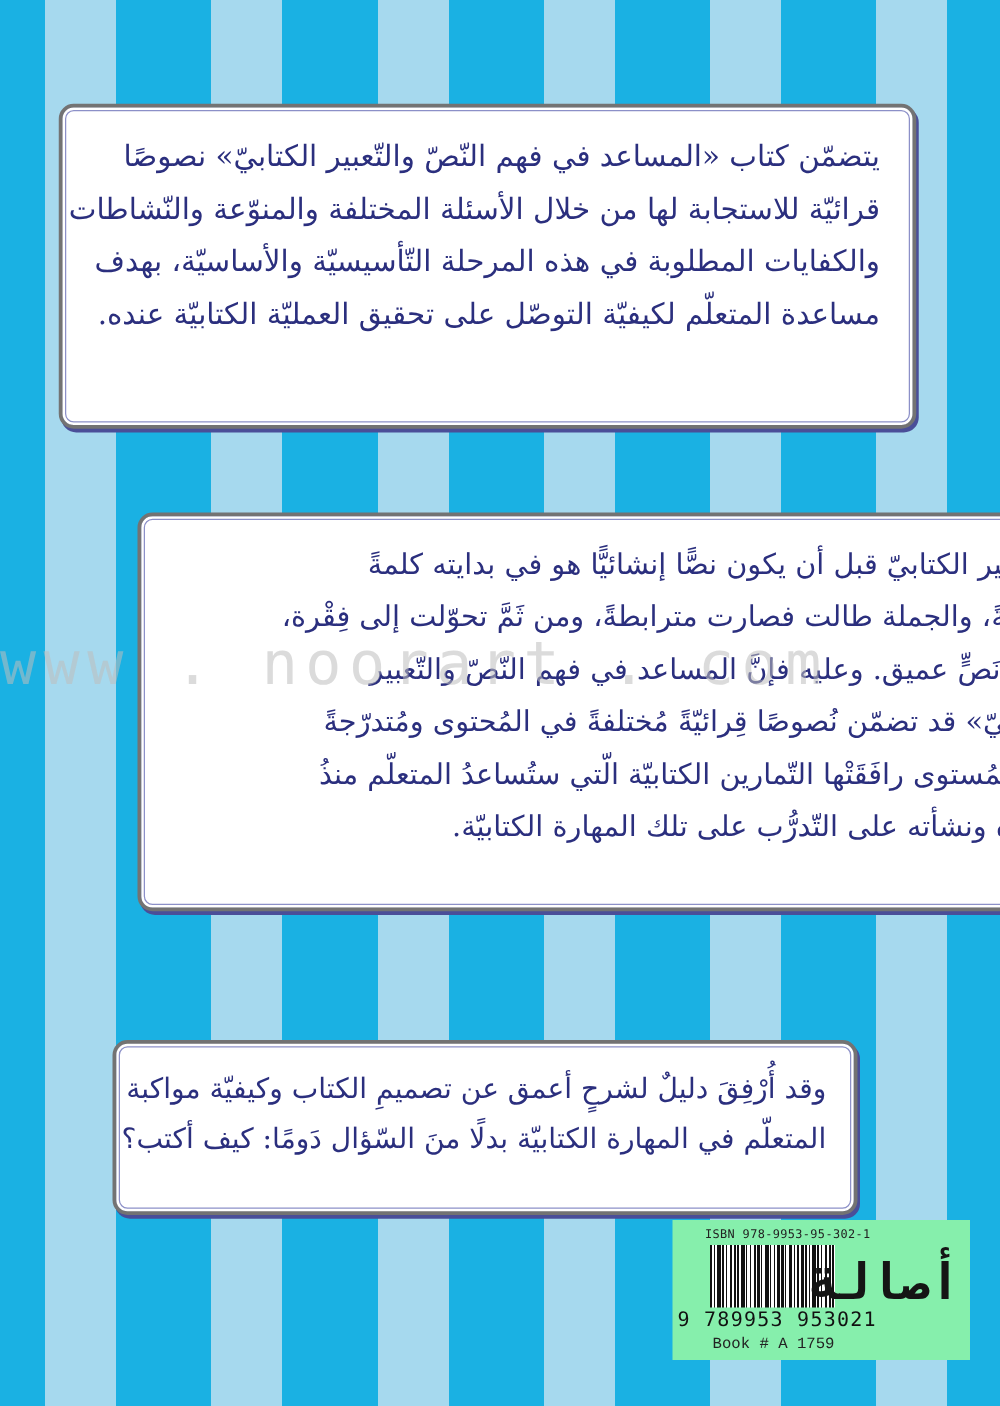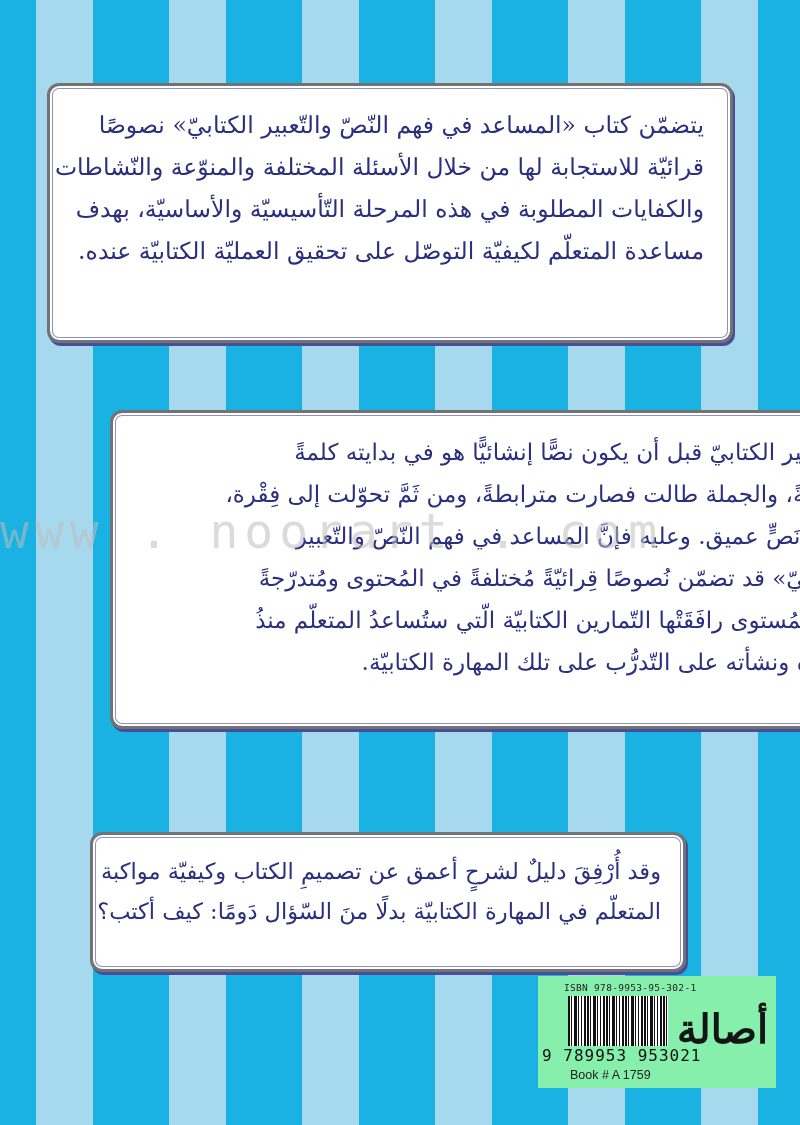--- a/index.html
+++ b/index.html
@@ -54,25 +54,25 @@
       #111 6px 9px, #fff 9px 10px, #111 10px 11px, #fff 11px 13px,
       #111 13px 14px, #fff 14px 16px, #111 16px 18px, #fff 18px 19px);
   }
   .ean-digits {
     position: absolute; left: 4px; top: 70px;
     font-family: "DejaVu Sans Mono", "Liberation Mono", monospace; font-size: 16px; color: #111;
     letter-spacing: 1px;
   }
   .book-no {
     position: absolute; left: 32px; top: 92px;
-    font-family: Liberation Sans, sans-serif; font-size: 12.5px; color: #222;
+    font-family: Liberation Mono, monospace; font-size: 12.5px; color: #222;
   }
   .logo {
     position: absolute; right: 8px; top: 14px; width: 68px; height: 80px;
-    font-family: Liberation Serif, serif; font-size: 40px; color: #151515;
+    font-family: Liberation Mono, monospace; font-size: 40px; color: #151515;
     direction: rtl; text-align: right; line-height: 80px; font-weight: bold;
   }
 </style>
 </head>
 <body>
 
 <div class="stripes"></div>
 
 <div class="box" id="box1">
   <span class="line">يتضمّن كتاب «المساعد في فهم النّصّ والتّعبير الكتابيّ» نصوصًا</span>

